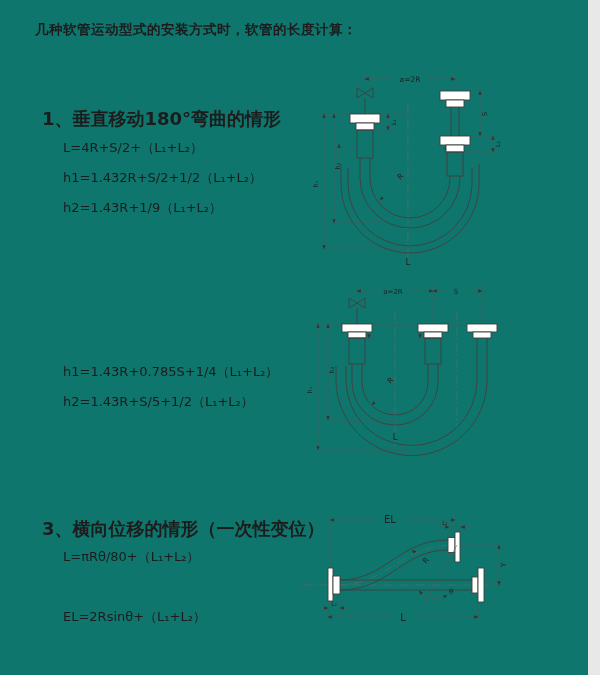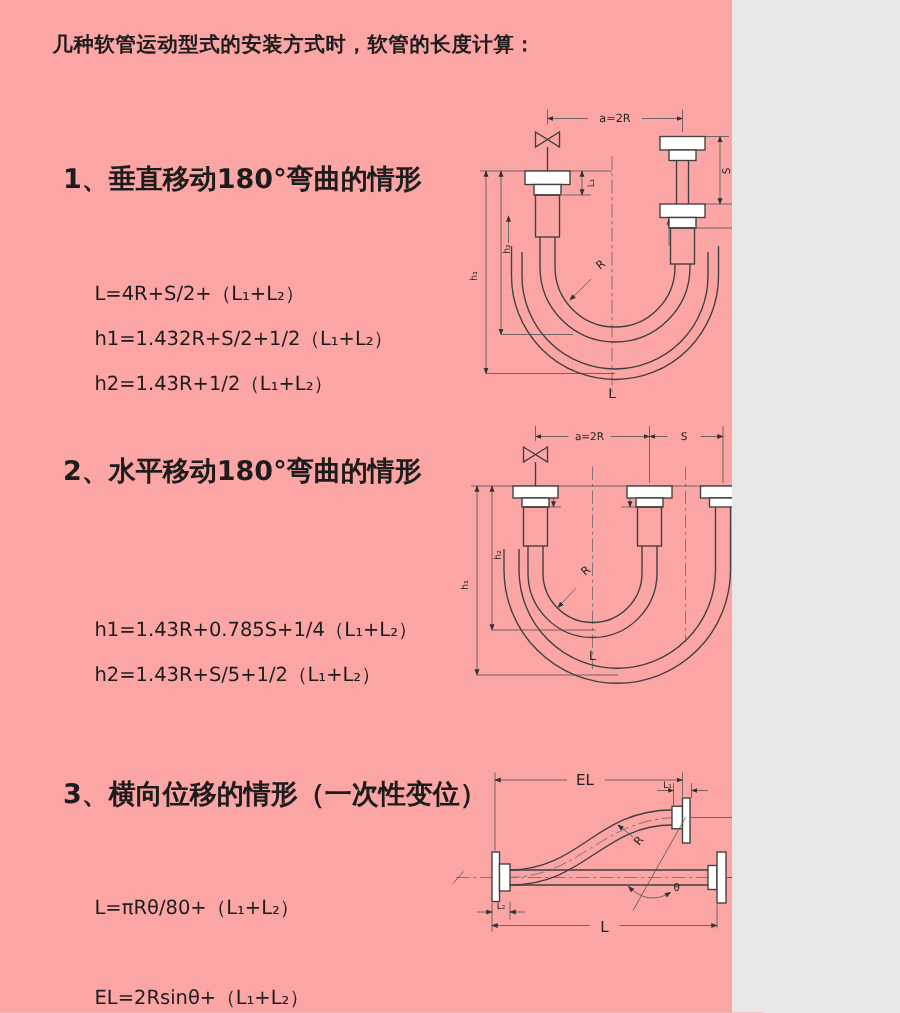--- a/index.html
+++ b/index.html
@@ -1,42 +1,41 @@
 <!DOCTYPE html>
 <html><head>
 <meta charset="utf-8">
 <style>
   html,body{margin:0;padding:0;}
   body{background:#e8e8e8;font-family:"DejaVu Sans",sans-serif;}
-  .page{position:relative;width:488px;height:675px;background:#fca5a5;overflow:hidden;
+  .page{position:relative;width:588px;height:675px;background:#0f766e;overflow:hidden;
         color:#1c1c1c;}
   .t{position:absolute;white-space:nowrap;font-size:13px;color:#1c1c1c;}
   .title{font-size:13.5px;letter-spacing:.5px;font-weight:600;}
   .heading{font-size:18px;font-weight:600;}
-  .formula{font-size:13px;margin-top:48px;}
+  .formula{font-size:13px;}
   svg{position:absolute;}
   svg text{fill:#222;font-family:"DejaVu Sans",sans-serif;}
   .d{stroke:#3f3f3f;stroke-width:.9;fill:none;}
   .fl{stroke:#3f3f3f;stroke-width:.9;fill:#fffffd;}
   .thin{stroke:#555;stroke-width:.55;fill:none;}
   .cl{stroke:#6a6a6a;stroke-width:.55;fill:none;stroke-dasharray:9 2.5 2 2.5;}
 </style>
 </head>
 <body>
 
 <div class="page">
 
   <div class="t title" style="left:35px;top:21px">几种软管运动型式的安装方式时，软管的长度计算：</div>
 
   <div class="t heading" style="left:42px;top:107px">1、垂直移动180°弯曲的情形</div>
   <div class="t formula" style="left:63px;top:139px">L=4R+S/2+（L₁+L₂）</div>
   <div class="t formula" style="left:63px;top:169px">h1=1.432R+S/2+1/2（L₁+L₂）</div>
-  <div class="t formula" style="left:63px;top:199px">h2=1.43R+1/2（L₁+L₂）</div>
-
-  <div class="t heading" style="left:42px;top:302px">2、水平移动180°弯曲的情形</div>
+  <div class="t formula" style="left:63px;top:199px">h2=1.43R+1/9（L₁+L₂）</div>
+
   <div class="t formula" style="left:63px;top:363px">h1=1.43R+0.785S+1/4（L₁+L₂）</div>
   <div class="t formula" style="left:63px;top:393px">h2=1.43R+S/5+1/2（L₁+L₂）</div>
 
   <div class="t heading" style="left:42px;top:517px">3、横向位移的情形（一次性变位）</div>
   <div class="t formula" style="left:63px;top:548px">L=πRθ/80+（L₁+L₂）</div>
   <div class="t formula" style="left:63px;top:608px">EL=2Rsinθ+（L₁+L₂）</div>
 
   <svg style="left:310px;top:66px" width="282" height="202" viewBox="0 0 282 202">
     <defs>
       <marker id="d1a" viewBox="0 0 8 8" refX="7" refY="4" markerWidth="8" markerHeight="8" orient="auto-start-reverse">

